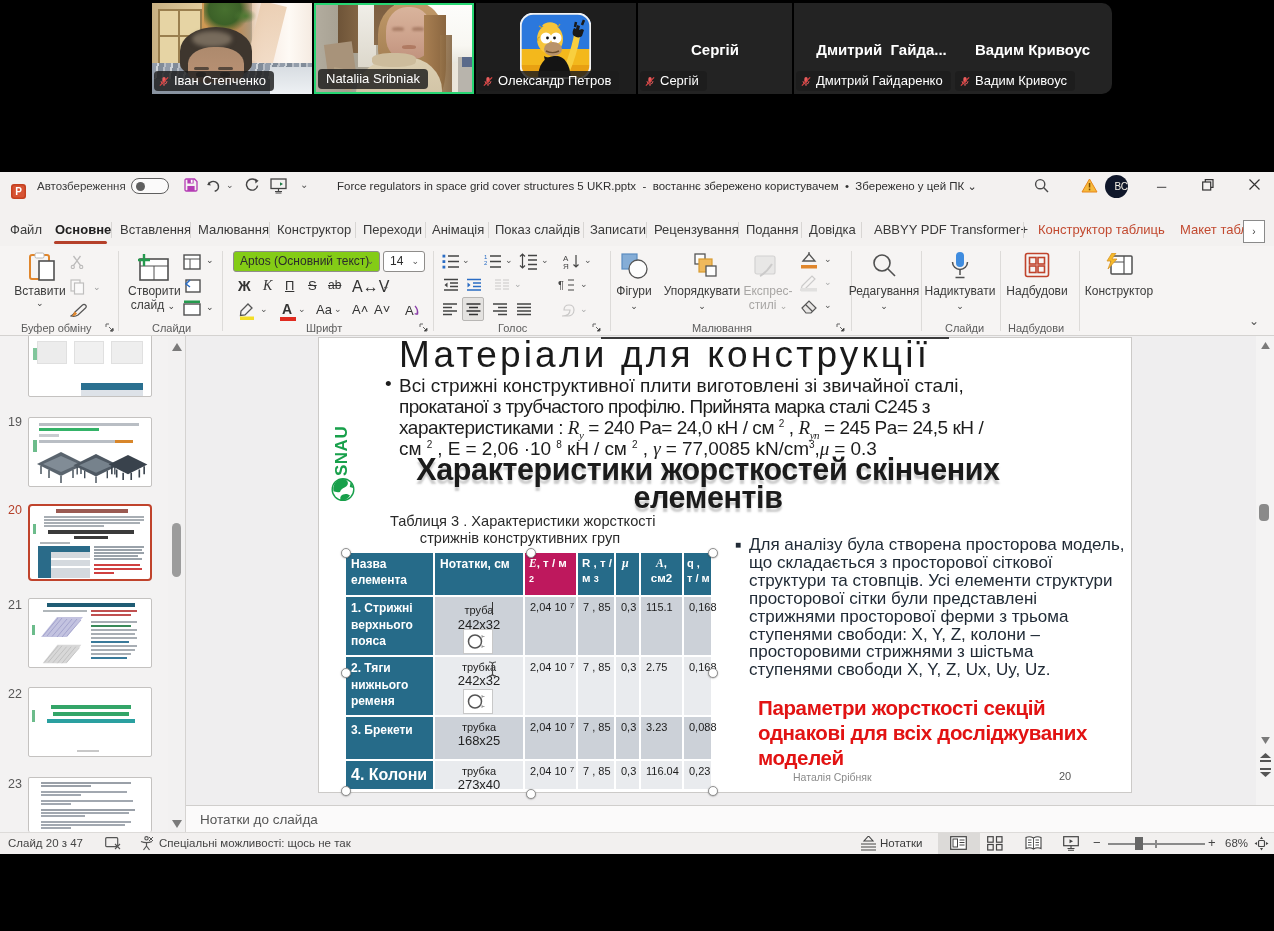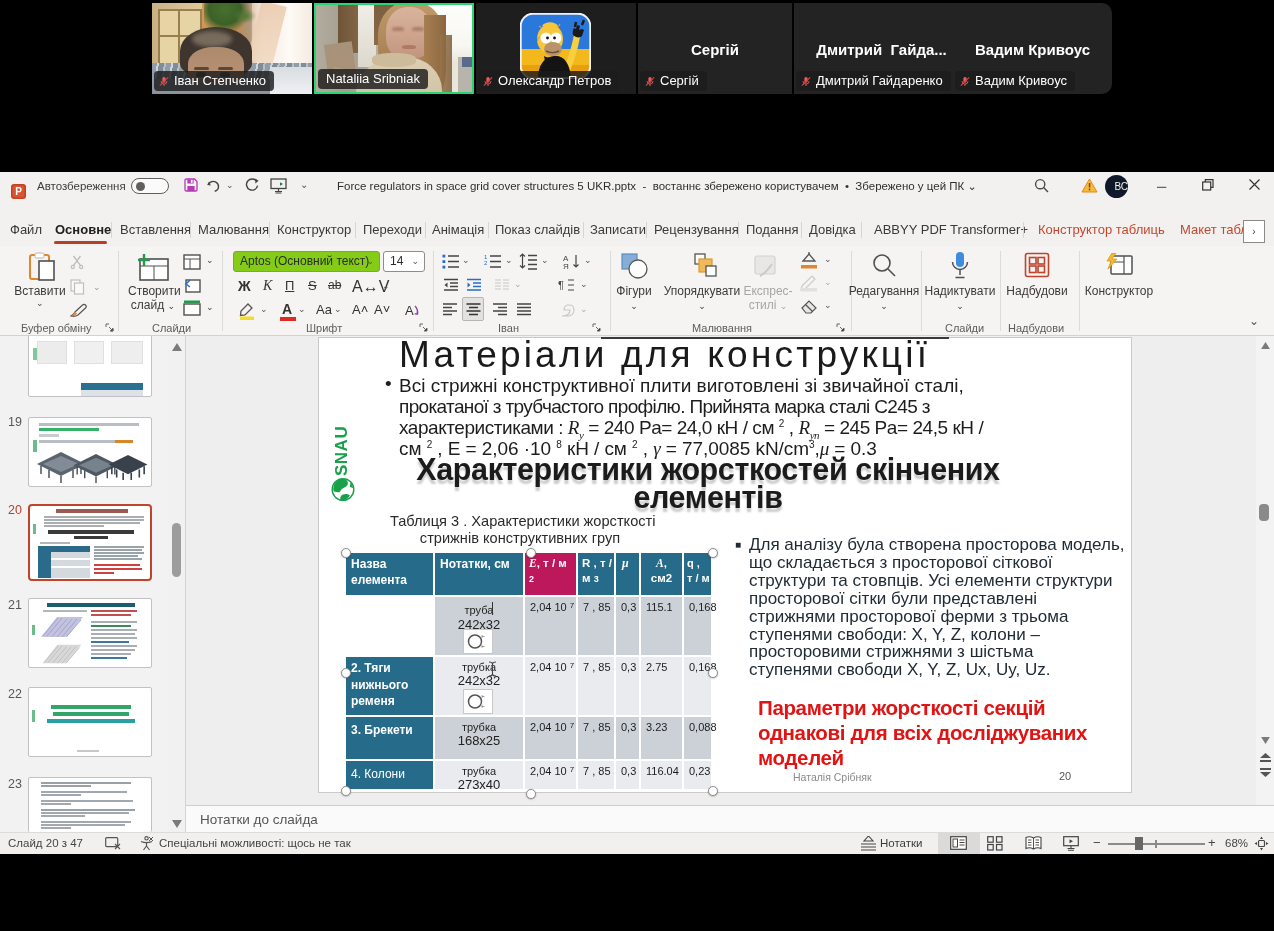--- a/index.html
+++ b/index.html
@@ -373,21 +373,21 @@
       <svg class="abs" style="left:492px;top:57px" width="15" height="13" viewBox="0 0 15 13">
           <path d="M1 1h14M6 4.5h9M1 8h14M6 11.5h9" stroke="#444" stroke-width="1.3"></path>
         </svg>
       <svg class="abs" style="left:517px;top:57px" width="15" height="13" viewBox="0 0 15 13">
           <path d="M0 1h14M0 4.5h14M0 8h14M0 11.5h14" stroke="#444" stroke-width="1.3"></path>
         </svg>
       <svg class="abs" style="left:560px;top:57px" width="16" height="14" viewBox="0 0 16 14" opacity="0.4">
           <path d="M2 13c5 0 8-2 8-6H4c0-3 2-5 5-5s5 2 5 5c0 5-4 6-6 6z" fill="none" stroke="#888" stroke-width="1.2"></path>
         </svg>
       <span class="abs" style="left:580px;top:58px;font-size:9px;color:#aaa">⌄</span>
-      <div class="glabel" style="left:498px">Іван</div>
+      <div class="glabel" style="left:498px">Голос</div>
       <svg class="abs" style="left:592px;top:77px" width="9" height="9" viewBox="0 0 9 9">
           <path d="M1 1h3M1 1v3M8 5v3h-3M4 4l4 4" stroke="#666" stroke-width="1"></path>
         </svg>
       <div class="gsep" style="left:610px"></div>
 
       <svg class="abs" style="left:620px;top:6px" width="30" height="28" viewBox="0 0 30 28">
           <rect x="2" y="2" width="15" height="15" fill="#85add6" stroke="#5a8cc0" stroke-width="1.2"></rect>
           <circle cx="18" cy="17" r="9" fill="#fdfdfd" stroke="#555" stroke-width="1.3"></circle>
         </svg>
       <div class="rtxt abs" style="left:608px;top:38px;width:52px">Фігури<br><span style="font-size:9px">⌄</span></div>
@@ -640,28 +640,31 @@
             </div>
         <div class="abs" style="left:270px;top:0px;width:23px;height:42px;background:#266b89;">
               <div style="padding:3px 0 0 6px;font-size:12px;font-weight:bold;color:#fff"><i style="font-family:'Liberation Serif',serif">μ</i></div>
             </div>
         <div class="abs" style="left:295px;top:0px;width:41px;height:42px;background:#266b89;">
               <div style="padding:3px 0 0 0;text-align:center;font-size:11.5px;font-weight:bold;color:#fff;line-height:15px"><i style="font-family:'Liberation Serif',serif">А</i>,<br>см2</div>
             </div>
         <div class="abs" style="left:338px;top:0px;width:27px;height:42px;background:#266b89;">
               <div style="padding:3px 0 0 3px;font-size:11px;font-weight:bold;color:#fff;line-height:15px;white-space:nowrap">q ,<br>т / м</div>
             </div>
+        <div class="abs" style="left:0px;top:44px;width:87px;height:58px;background:#266b89;">
+              <div style="padding:3px 0 0 5px;font-size:12px;font-weight:bold;color:#fff;line-height:16.5px">1. Стрижні<br>верхнього<br>пояса</div>
+            </div>
         <div class="abs" style="left:0px;top:104px;width:87px;height:58px;background:#266b89;">
               <div style="padding:3px 0 0 5px;font-size:12px;font-weight:bold;color:#fff;line-height:16.5px">2. Тяги<br>нижнього<br>ременя</div>
             </div>
         <div class="abs" style="left:0px;top:164px;width:87px;height:42px;background:#266b89;">
               <div style="padding:5px 0 0 5px;font-size:12px;font-weight:bold;color:#fff;line-height:17px">3. Брекети</div>
             </div>
         <div class="abs" style="left:0px;top:208px;width:87px;height:28px;background:#266b89;">
-              <div style="padding:5px 0 0 5px;font-size:12px;font-weight:normal;color:#fff;line-height:17px">4. Колони</div>
+              <div style="padding:5px 0 0 5px;font-size:16px;font-weight:bold;color:#fff;line-height:17px">4. Колони</div>
             </div>
         <div class="abs" style="left:89px;top:44px;width:88px;height:58px;background:#ccd1d8;">
               <div style="padding-top:6px;text-align:center;font-size:11px;color:#222;line-height:14.5px">труба<br><span style="font-size:13px">242х32</span></div>
             </div>
         <div class="abs" style="left:89px;top:104px;width:88px;height:58px;background:#e9ebee;">
               <div style="padding-top:2.5px;text-align:center;font-size:11px;color:#222;line-height:14.5px">трубка<br><span style="font-size:13px">242х32</span></div>
             </div>
         <div class="abs" style="left:89px;top:164px;width:88px;height:42px;background:#ccd1d8;">
               <div style="padding-top:2.5px;text-align:center;font-size:11px;color:#222;line-height:14.5px">трубка<br><span style="font-size:13px">168х25</span></div>
             </div>

